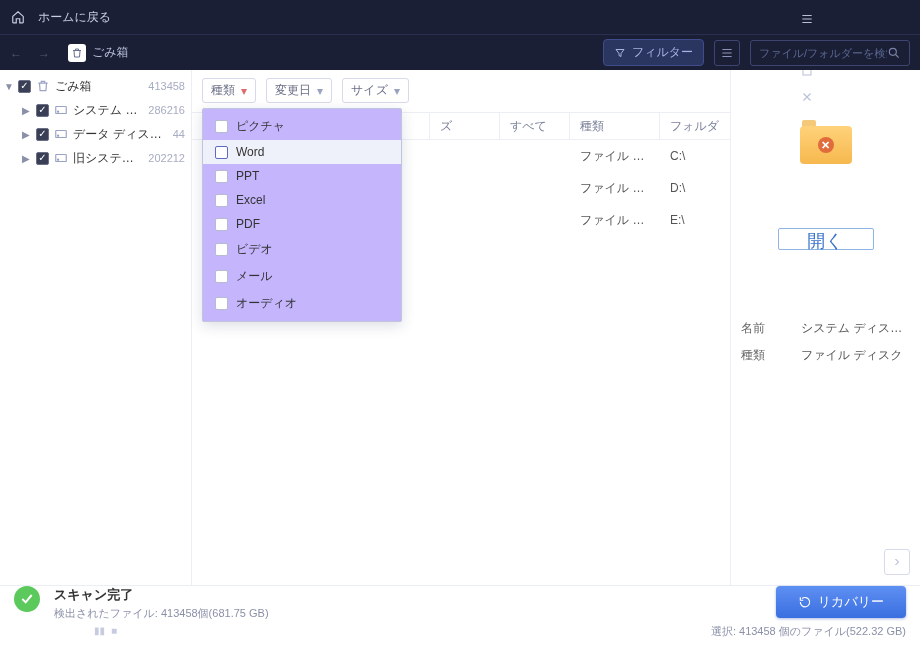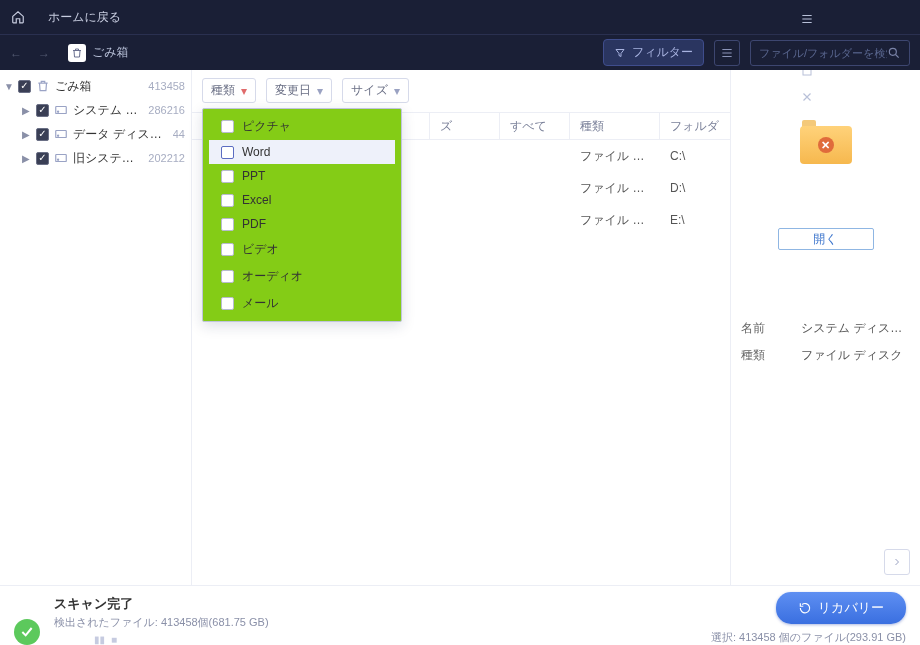--- a/index.html
+++ b/index.html
@@ -1,19 +1,19 @@
 <!DOCTYPE html>
 <html><head>
 <meta charset="utf-8">
 <style>
 * { margin: 0; padding: 0; box-sizing: border-box; font-family: "Meiryo", "Hiragino Sans", sans-serif; }
 body { background: #fff; width: 920px; height: 645px; overflow: hidden; font-size: 12px; color: #333; }
 
 .titlebar { height: 34px; background: #1a1f36; display: flex; align-items: center; padding: 0 10px; color: #c8cde0; }
-.titlebar .home-link { display: flex; align-items: center; gap: 22px; cursor: pointer; }
+.titlebar .home-link { display: flex; align-items: center; gap: 12px; cursor: pointer; }
 .titlebar .home-link span.icon { width: 16px; height: 16px; display:inline-flex; align-items:center; justify-content:center; }
 .titlebar .right { margin-left: auto; display: flex; align-items: flex-start; gap: 10px; flex-direction: column; }
 .upgrade-btn { background: #ff9a1f; color: #fff; border-radius: 12px; padding: 2px 10px 2px 6px; display:flex; align-items:center; gap:4px; font-size:11px; cursor:pointer;}
 .tb-icon { width: 16px; height: 16px; display:inline-flex; align-items:center; justify-content:center; cursor:pointer; color:#b8c0d8;}
 
 .toolbar { height: 36px; background: #1a1f36; display: flex; align-items: center; padding: 0 10px; color: #b8c0d8; border-top: 1px solid #2a3050; position: relative;}
 .nav-arrows { display:flex; gap:16px; margin-right: 18px; }
 .nav-arrows .arrow { opacity: .35; cursor: default; }
 .loc-chip { display:flex; align-items:center; gap:6px; cursor:default; }
 .loc-chip .trash-icon { width:18px; height:18px; background:#fff; border-radius:3px; display:inline-flex; align-items:center; justify-content:center; }
@@ -49,45 +49,45 @@
 .col-size { width:70px; }
 .col-date { width:70px; }
 .col-type { width:90px; }
 .col-folder { width:70px; border-right:none; }
 
 .table-body {}
 .tr { display:flex; height:32px; align-items:center; font-size:12px; color:#555; }
 .tr .td { padding:0 10px; }
 .td.col-type { white-space:nowrap; overflow:hidden; text-overflow:ellipsis; }
 
-.type-dd-menu { position:absolute; left:10px; top: 38px; width: 200px; background:#84cc16; border:1px solid #bfc5db; border-radius:2px; box-shadow: 0 4px 14px rgba(30,40,80,.15); z-index:5; padding: 4px 6px;}
+.type-dd-menu { position:absolute; left:10px; top: 38px; width: 200px; background:#c4b5fd; border:1px solid #bfc5db; border-radius:2px; box-shadow: 0 4px 14px rgba(30,40,80,.15); z-index:5; padding: 4px 0;}
 .type-dd-menu .mi { display:flex; align-items:center; gap:8px; padding:5px 12px; font-size:12px; cursor:pointer; }
 .type-dd-menu .mi .mchk { width:13px; height:13px; border:1px solid #b7bbce; border-radius:2px; background:#fff; }
 .type-dd-menu .mi.hovered { background:#eef1fa; }
 .type-dd-menu .mi.hovered .mchk { border-color:#5b6cc2; }
 
 .rightpane { width: 190px; border-left:1px solid #eceef5; padding: 16px 10px 10px; display:flex; flex-direction:column; align-items:center; }
 .folder-preview { margin-top:34px; width:52px; height:44px; position:relative; }
 .folder-back { position:absolute; left:2px; top:0; width:14px; height:10px; background:#f4c97a; border-radius:2px 2px 0 0; }
 .folder-front { position:absolute; left:0; top:6px; width:52px; height:38px; background:linear-gradient(#ffd27a,#f6b84e); border-radius:4px; display:flex; align-items:center; justify-content:center; }
 .folder-x { width:16px; height:16px; background:#e06b3b; border-radius:50%; color:#fff; font-size:11px; display:flex; align-items:center; justify-content:center; font-weight:bold;}
-.open-btn { margin-top: 64px; border:1px solid #8fb6e3; background:#fff; color:#3b74cc; width: 96px; height:22px; border-radius:2px; cursor:pointer; font-size:12px; }
+.open-btn { margin-top: 64px; border:1px solid #8fb6e3; background:#fff; color:#3b74cc; width: 96px; height:22px; border-radius:2px; cursor:pointer; font-size:18px; }
 .kv { width:100%; margin-top: 70px; font-size:12px; color:#555; }
 .kv .row { display:flex; margin-bottom:10px; }
 .kv .k { width: 60px; color:#666; }
 .kv .v { flex:1; white-space:nowrap; overflow:hidden; text-overflow:ellipsis; }
 .rp-footer { margin-top:auto; width:100%; display:flex; justify-content:flex-end; }
 .next-btn { width:26px; height:26px; border:1px solid #d6daea; border-radius:3px; background:#fff; display:flex; align-items:center; justify-content:center; color:#9aa2c2; cursor:pointer; }
 
-.statusbar { height:60px; border-top:1px solid #eceef5; display:flex; align-items:flex-end; padding: 0 14px; }
+.statusbar { height:60px; border-top:1px solid #eceef5; display:flex; align-items:flex-start; padding: 0 14px; }
 .status-ic { width:26px; height:26px; border-radius:50%; background:#5cc95c; display:flex; align-items:center; justify-content:center; color:#fff; margin-right:14px;}
 .status-txt .t1 { font-weight:bold; font-size:13px; }
 .status-txt .t2 { color:#8a90a8; font-size:11px; margin-top:2px;}
 .status-right { margin-left:auto; text-align:right; }
-.recover-btn { background: linear-gradient(#5e8ff2,#3a6fe0); color:#fff; border:none; border-radius:15px; padding:7px 22px; font-size:13px; cursor:pointer; display:inline-flex; align-items:center; gap:6px; box-shadow: 0 1px 3px rgba(50,80,180,.4);}
+.recover-btn { background: linear-gradient(#5e8ff2,#3a6fe0); color:#fff; border:none; border-radius:4px; padding:7px 22px; font-size:13px; cursor:pointer; display:inline-flex; align-items:center; gap:6px; box-shadow: 0 1px 3px rgba(50,80,180,.4);}
 .sel-line { color:#8a90a8; font-size:11px; margin-top:6px; }
 .pause-stop { display:flex; gap:6px; color:#c6cbe0; font-size:10px; margin-top:4px; margin-left:40px;}
 
 svg { display:block; }
 </style>
 </head>
 <body>
 
 <div class="titlebar">
   <div class="home-link">
@@ -304,25 +304,25 @@
       <div class="mi">
           <span class="mchk"></span>
           <span>PDF</span>
         </div>
       <div class="mi">
           <span class="mchk"></span>
           <span>ビデオ</span>
         </div>
       <div class="mi">
           <span class="mchk"></span>
+          <span>メール</span>
+        </div>
+      <div class="mi">
+          <span class="mchk"></span>
           <span>オーディオ</span>
-        </div>
-      <div class="mi">
-          <span class="mchk"></span>
-          <span>メール</span>
         </div>
     </div>
   </div>
 
   <div class="rightpane">
     <div class="folder-preview">
       <div class="folder-back"></div>
       <div class="folder-front">
           <div class="folder-x">✕</div>
         </div>
@@ -367,15 +367,15 @@
   <div class="status-right">
     <button class="recover-btn">
       <span>
         <svg width="14" height="14" viewBox="0 0 24 24" fill="none" stroke="currentColor" stroke-width="2">
             <path d="M4 12a8 8 0 1 0 3-6"></path>
             <path d="M4 4v5h5"></path>
           </svg>
       </span>
       <span>リカバリー</span>
     </button>
-    <div class="sel-line">選択: 413458 個のファイル(293.91 GB)</div>
+    <div class="sel-line">選択: 413458 個のファイル(522.32 GB)</div>
   </div>
 </div>
 
 </body></html>

